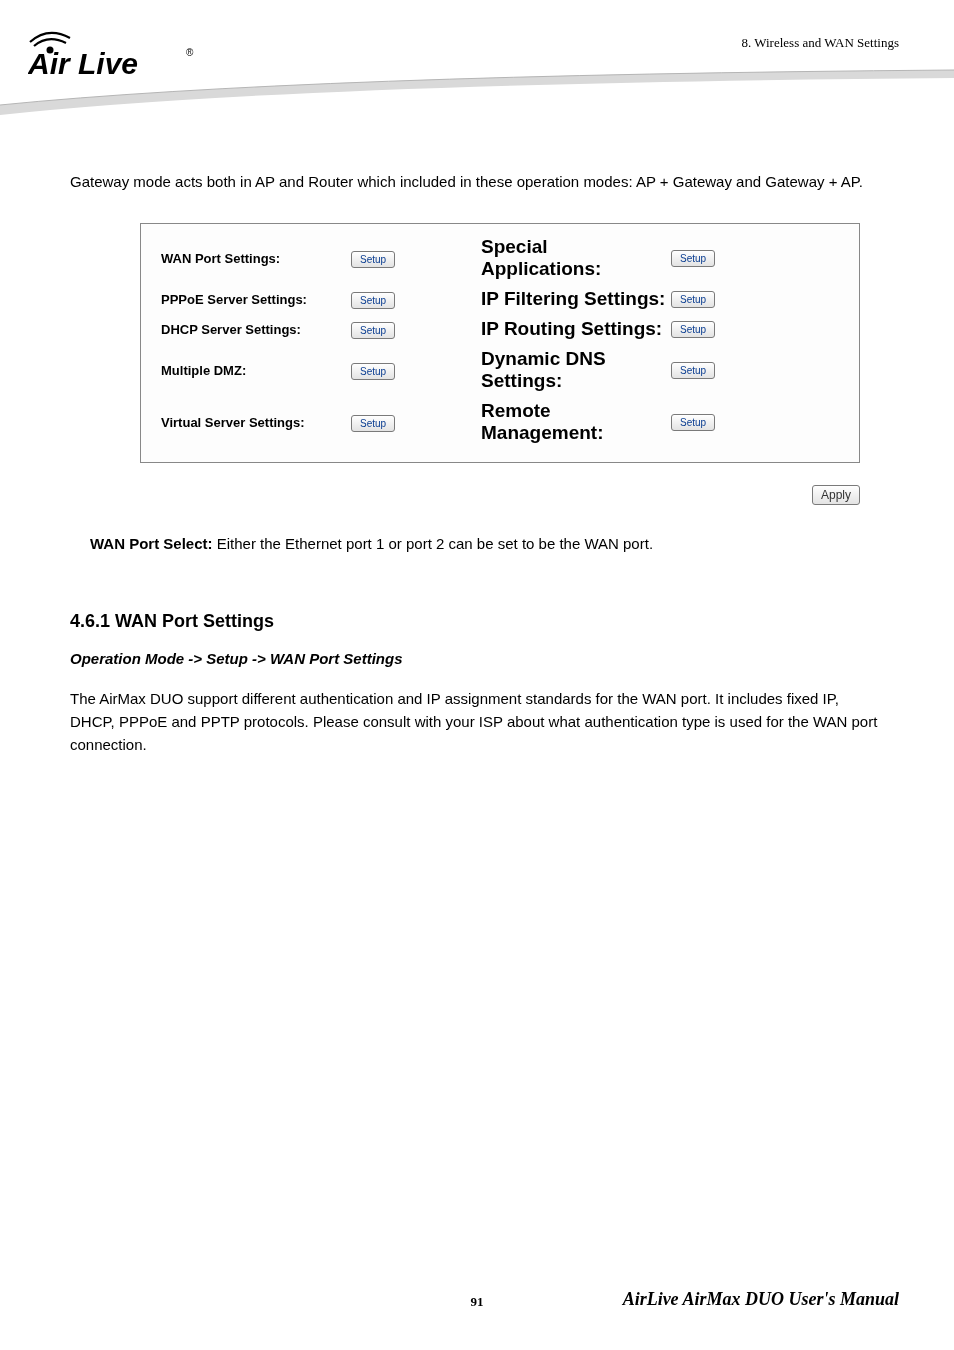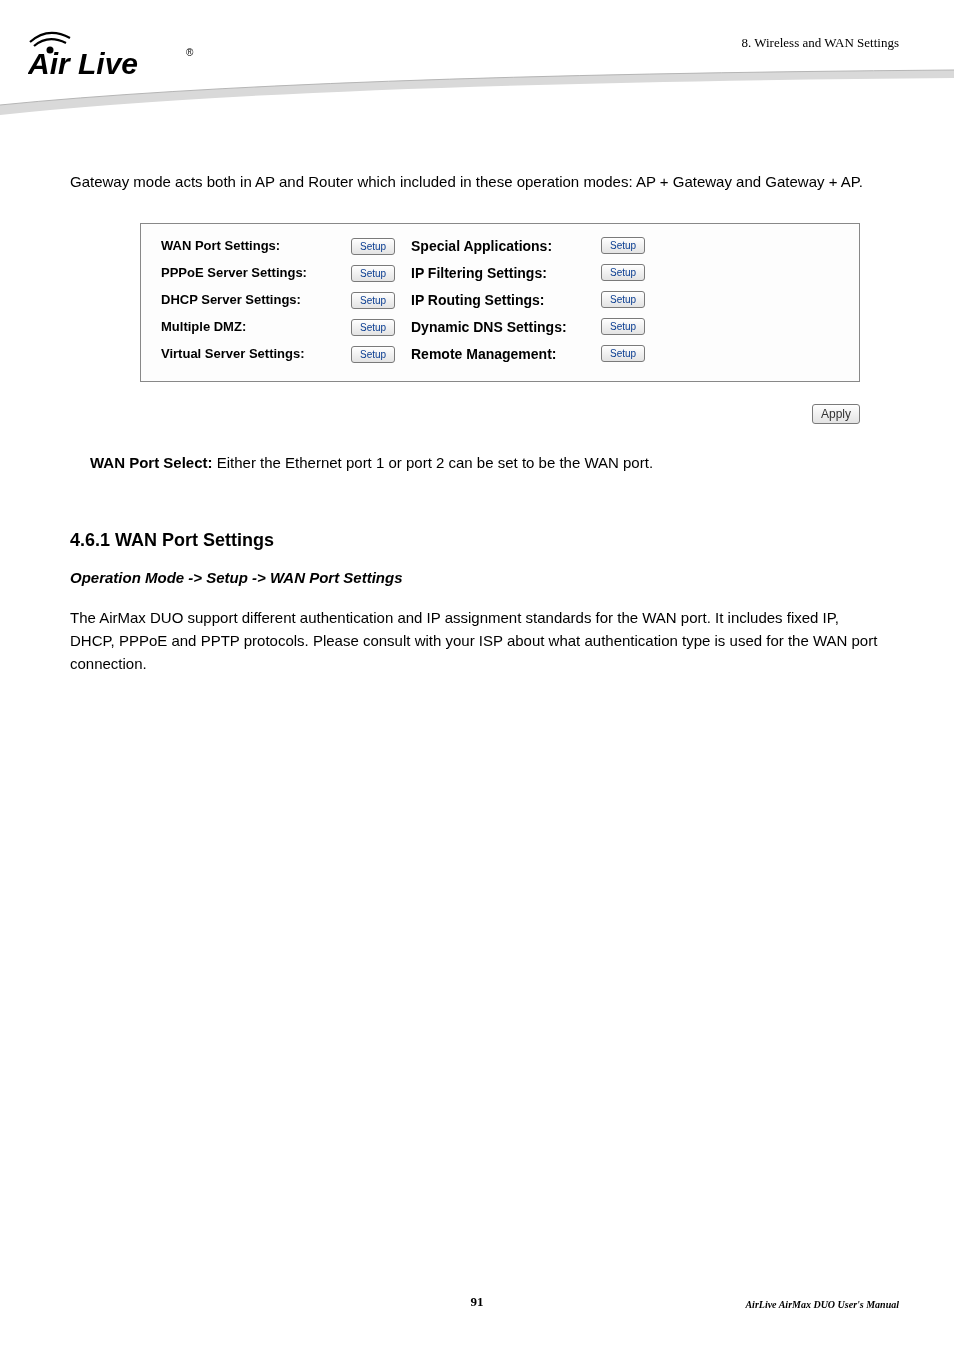--- a/index.html
+++ b/index.html
@@ -68,21 +68,22 @@
       font-weight: bold;
       font-size: 13px;
       font-family: Liberation Sans, sans-serif;
     }
     .wan-btn-left {
       width: 60px;
     }
     .wan-label-right {
       width: 190px;
       font-weight: bold;
-      font-size: 14px;
+      font-size: 19px;
+      margin-left: 70px;
       font-family: Verdana, Arial, sans-serif;
     }
     .setup-btn {
       display: inline-block;
       padding: 2px 8px;
       font-size: 10px;
       color: #0a3d91;
       background: linear-gradient(#ffffff, #e3e3e3);
       border: 1px solid #7a7a7a;
       border-radius: 3px;
@@ -142,21 +143,21 @@
       font-size: 13px;
       font-weight: bold;
     }
     .manual-title {
       position: absolute;
       right: 55px;
       bottom: 0;
       font-family: "Times New Roman", serif;
       font-style: italic;
       font-weight: bold;
-      font-size: 10px;
+      font-size: 18px;
     }
   </style>
 </head>
 <body>
 
 <div class="header-area">
   <div class="logo">
     <svg width="180" height="58" viewBox="0 0 180 58">
       <path d="M 2 18 Q 20 2 42 14" stroke="#000" stroke-width="2.2" fill="none"></path>
       <path d="M 6 22 Q 20 10 38 19" stroke="#000" stroke-width="2.2" fill="none"></path>

